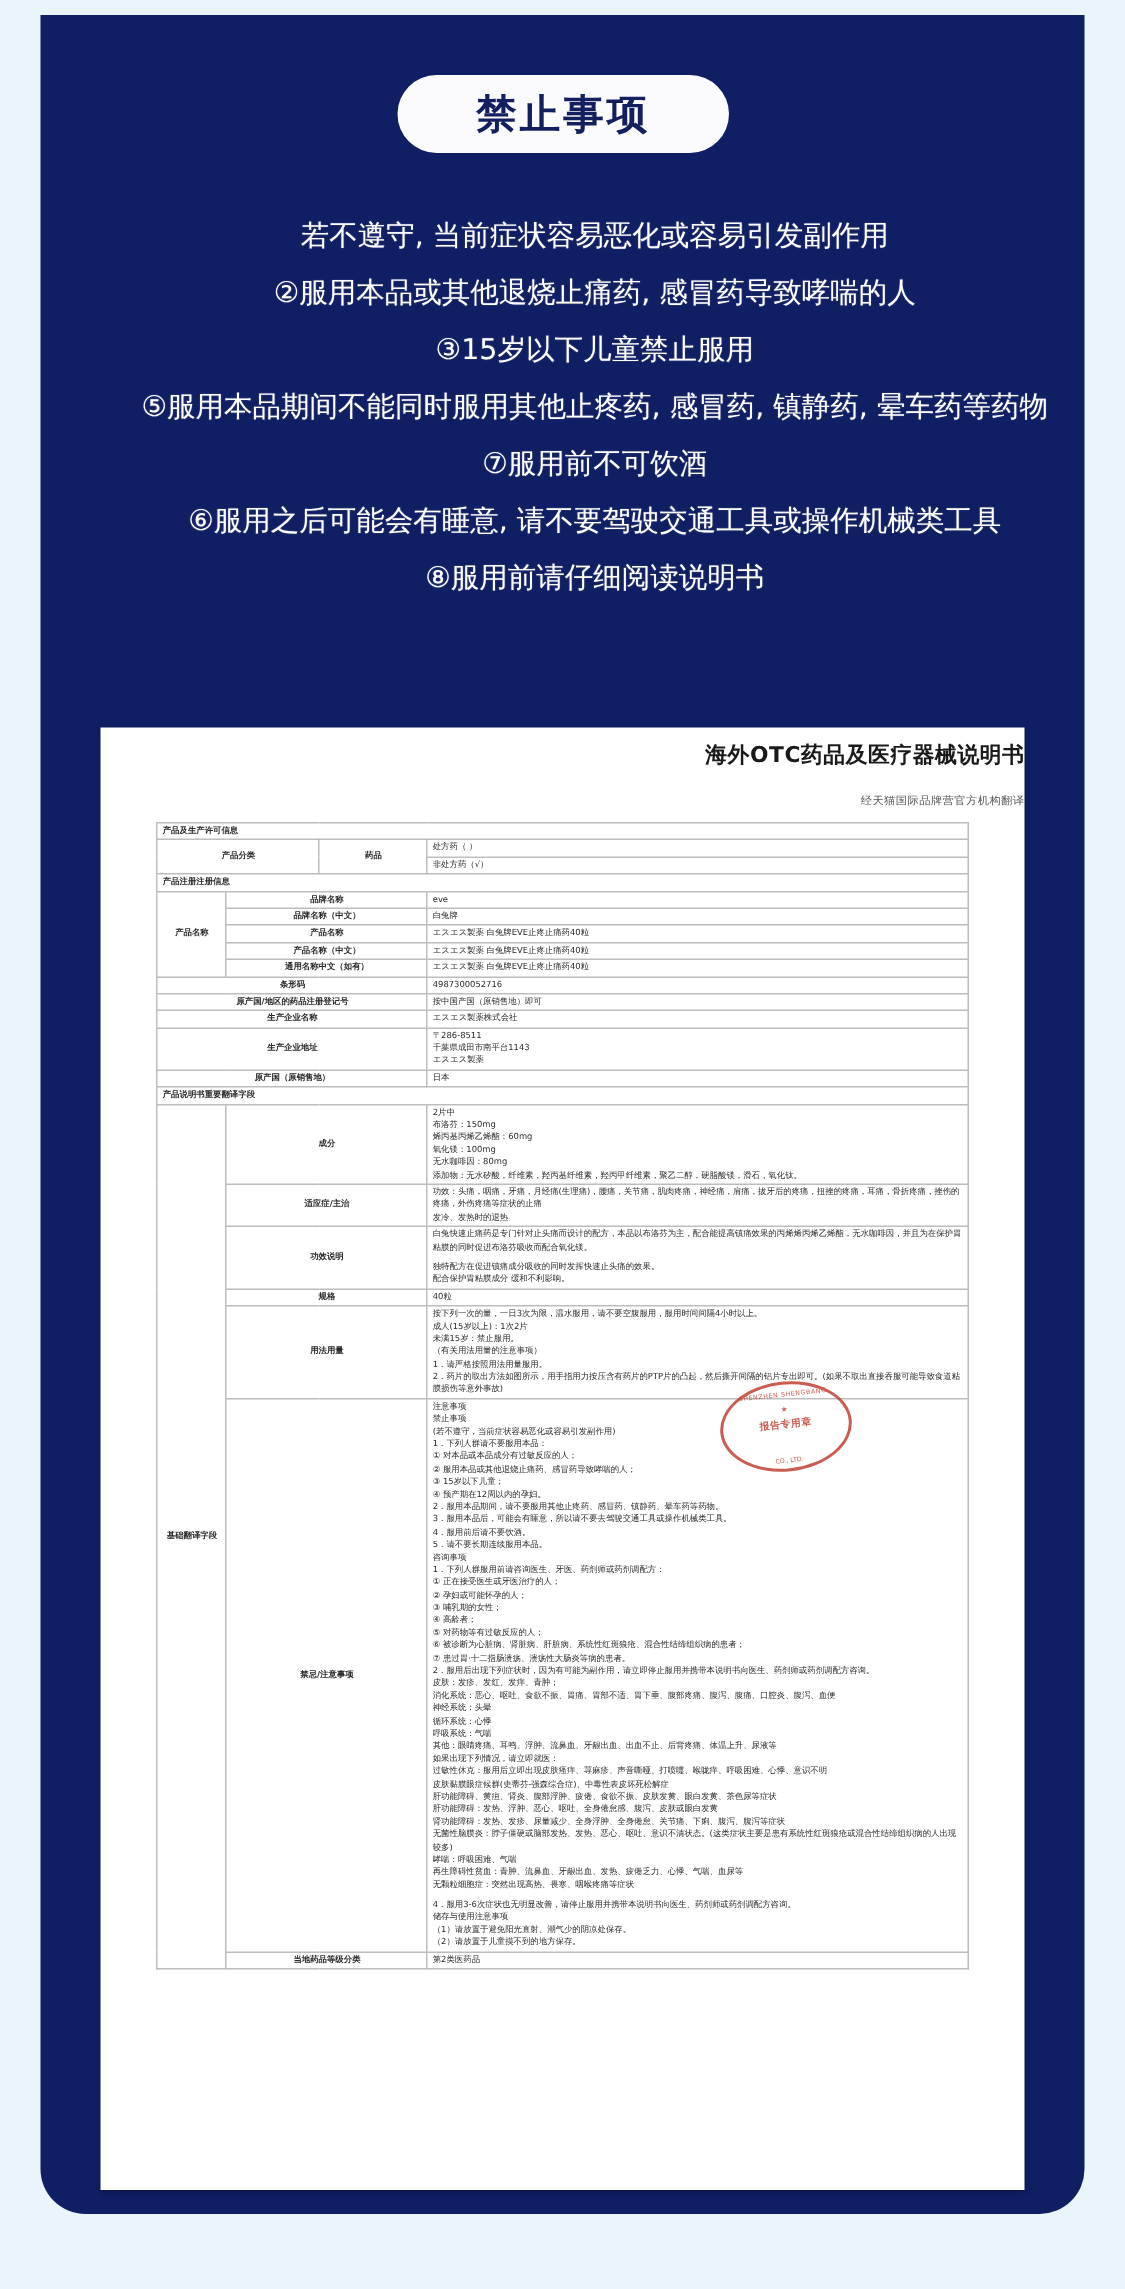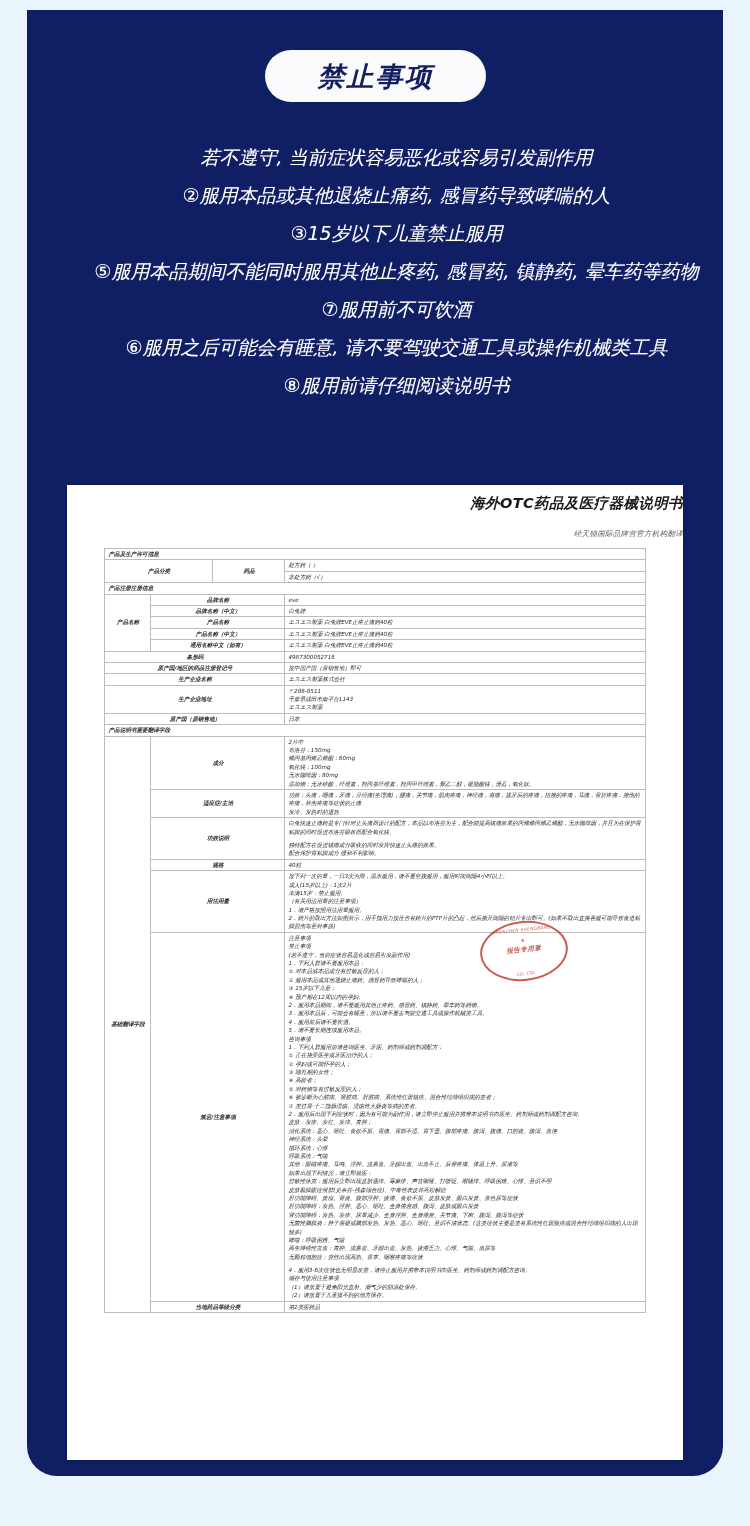--- a/index.html
+++ b/index.html
@@ -2,21 +2,21 @@
 <html><head>
 <meta charset="utf-8">
 <style>
   html,body{margin:0;padding:0;}
   body{
     width:750px;height:1526px;
     background:#e9f4fb;
     font-family:"DejaVu Sans","Liberation Sans",sans-serif;
     overflow:hidden;
   }
-  .page{position:relative;width:750px;height:1526px;background:#e9f4fb;font-style:italic;}
+  .page{position:relative;width:750px;height:1526px;background:#e9f4fb;}
 
   
   .navy{
     position:absolute;left:27px;top:10px;width:696px;height:1466px;
     background:#101e63;
     border-bottom-left-radius:30px;border-bottom-right-radius:30px;
   }
 
   
   .title-pill{

